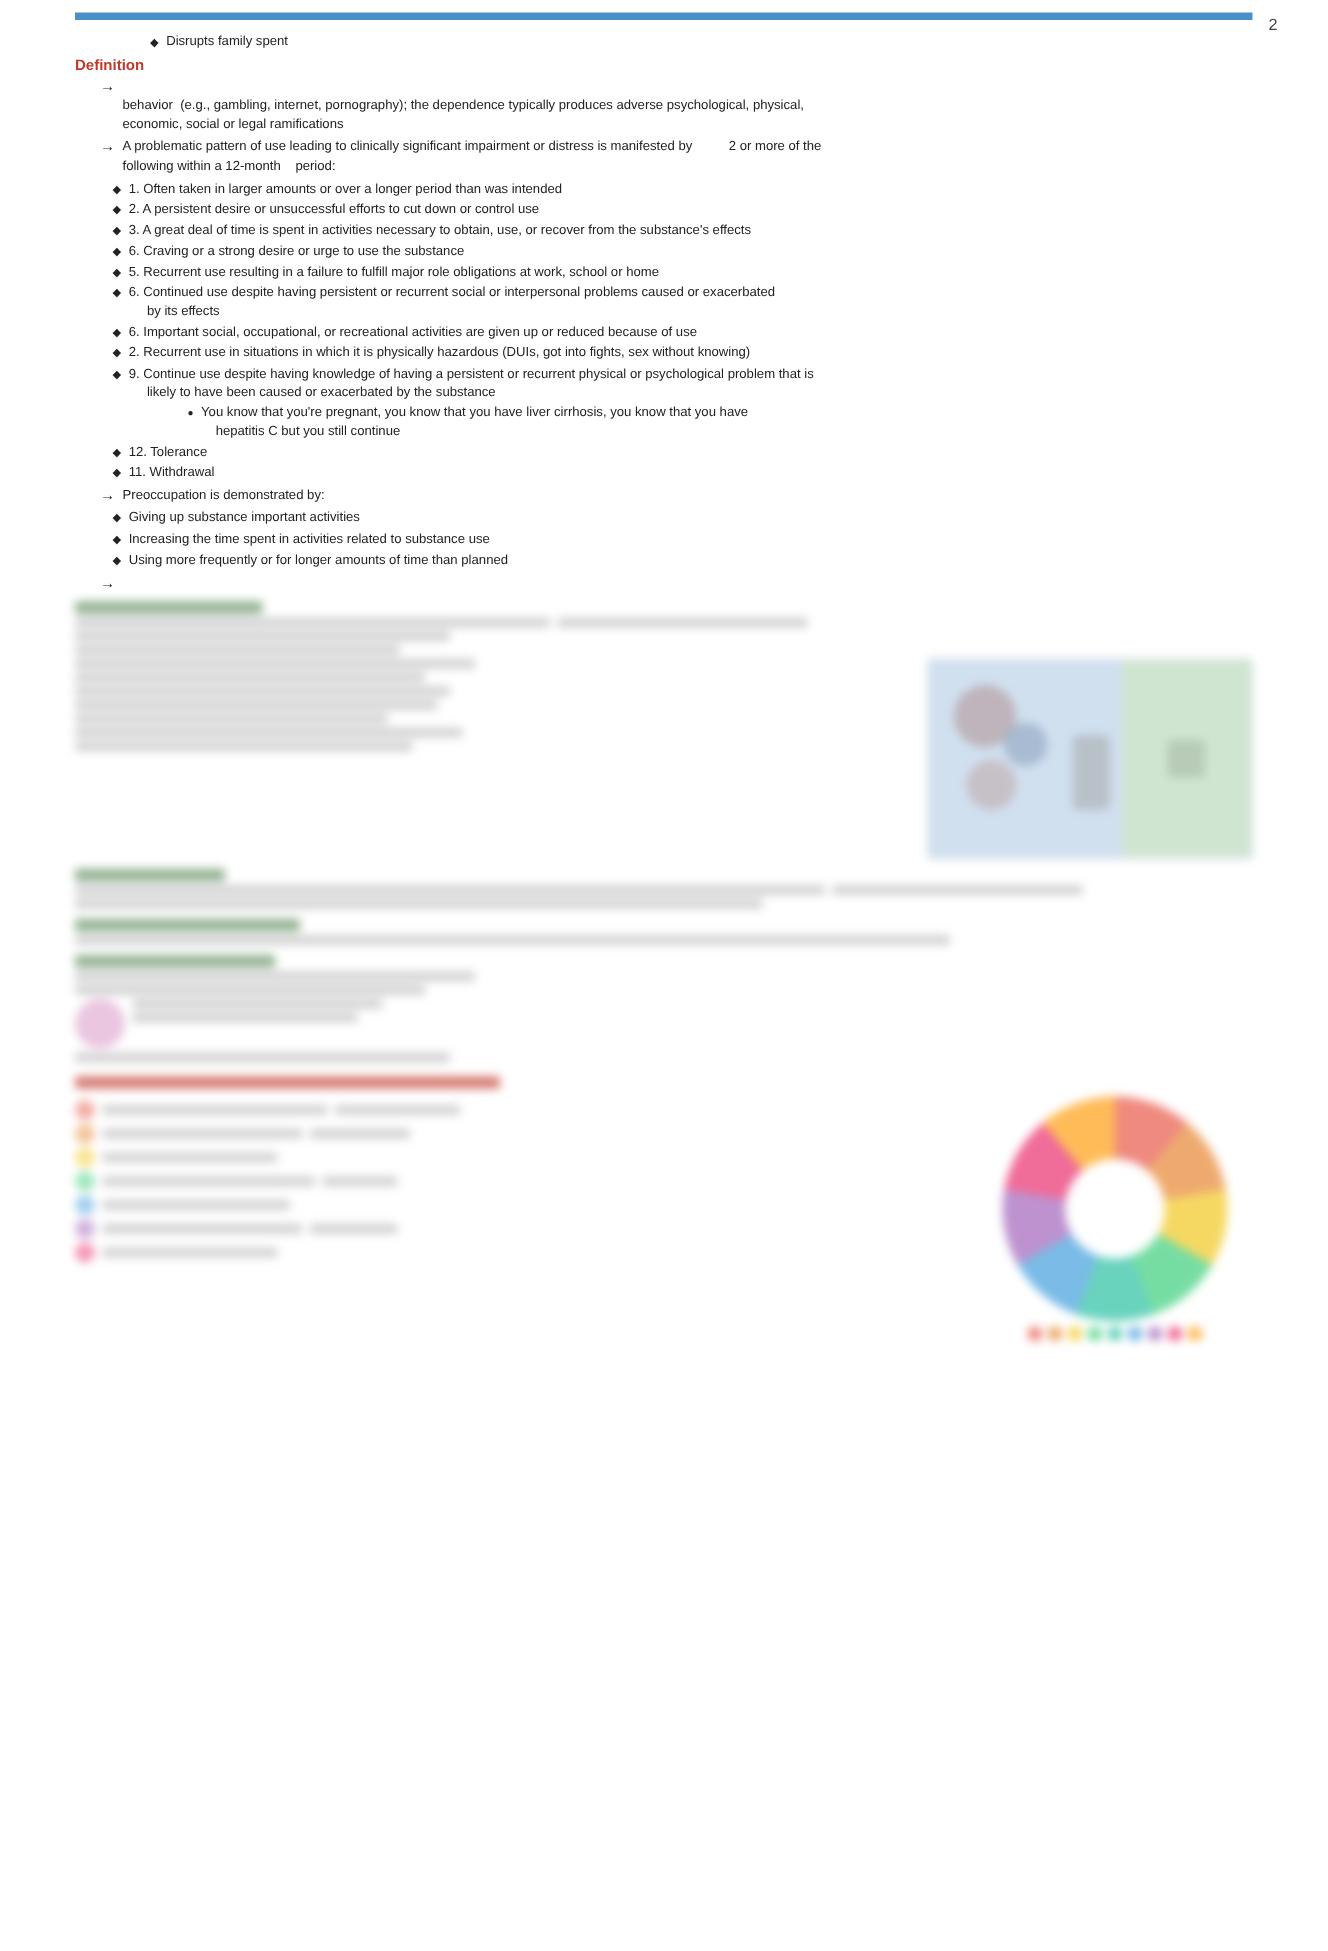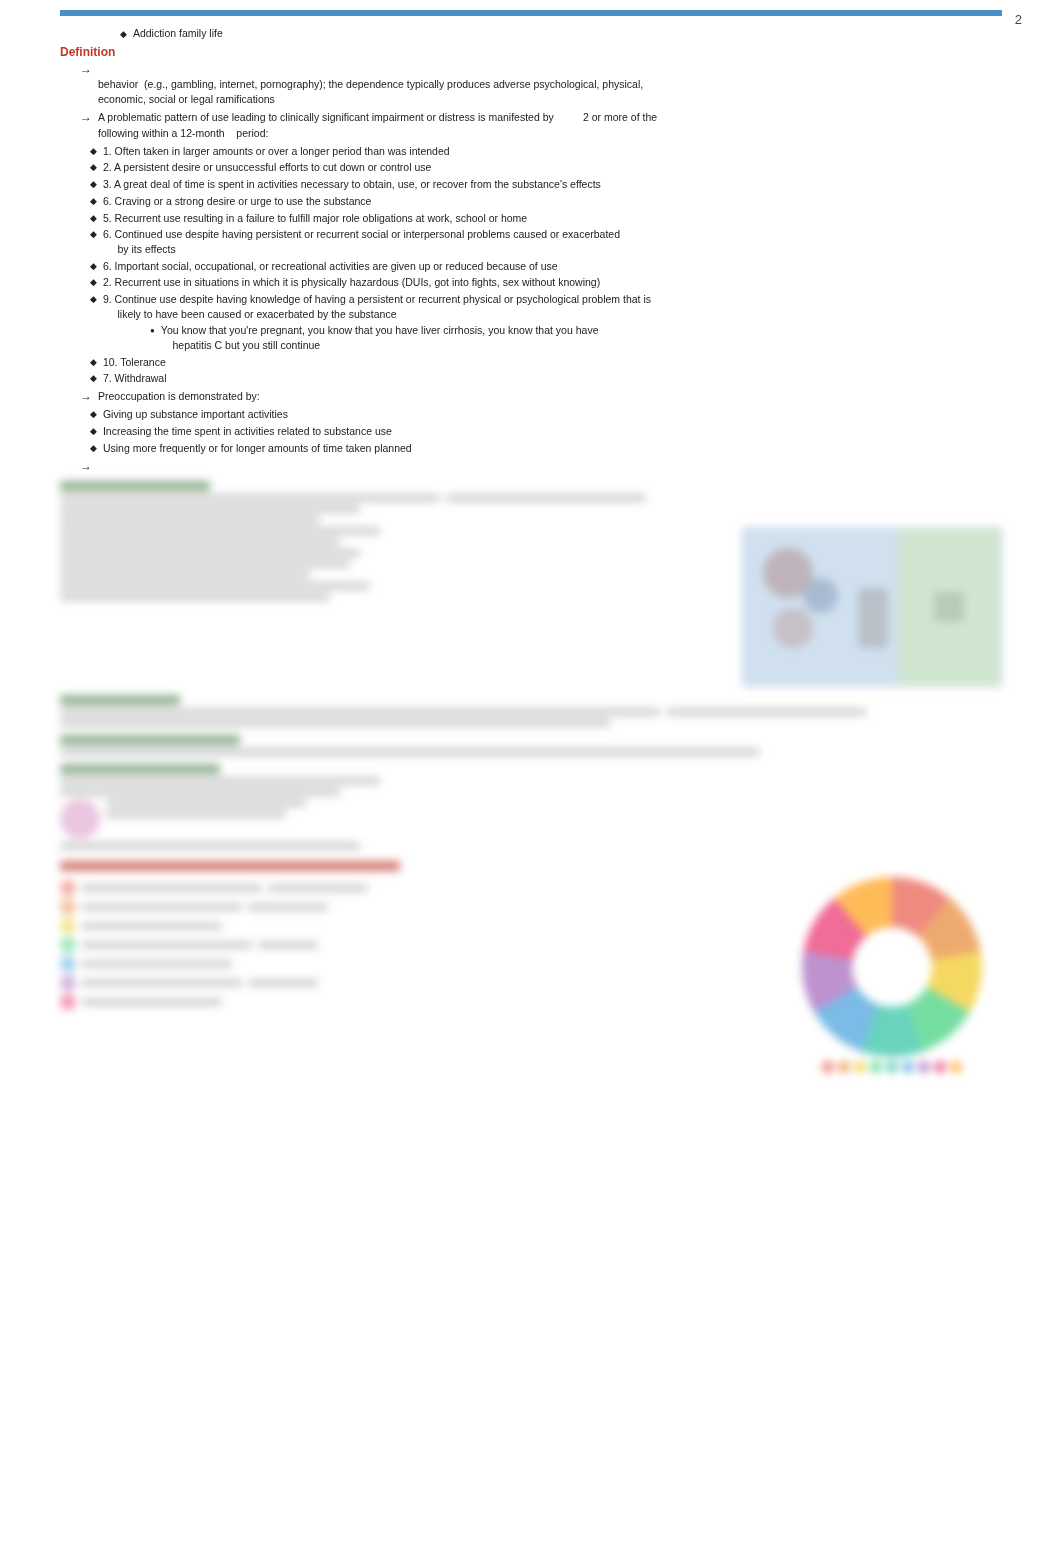--- a/index.html
+++ b/index.html
@@ -160,21 +160,21 @@
 </head>
 <body>
 
 <div class="page-container">
   <div class="top-blue-bar"></div>
 
   <span class="page-number">2</span>
 
   <div class="disrupts-line">
     <span class="diamond-symbol">◆</span>
-    <span class="diamond-text">Addiction family life</span>
+    <span class="diamond-text">Disrupts family spent</span>
   </div>
 
   <div class="section-heading">Definition</div>
 
   <div class="arrow-item">
     <span class="arrow-symbol">→</span>
     <span class="arrow-text">
       <br>
       <span>behavior &nbsp;(e.g., gambling, internet, pornography); the dependence typically produces adverse psychological, physical,</span><br>
       <span>economic, social or legal ramifications</span>
@@ -227,44 +227,44 @@
       <span class="diamond-symbol">◆</span>
       <span class="diamond-text">9. Continue use despite having knowledge of having a persistent or recurrent physical or psychological problem that is<br>&nbsp;&nbsp;&nbsp;&nbsp;&nbsp;likely to have been caused or exacerbated by the substance</span>
     </div>
 
     <div class="bullet-item">
       <span class="bullet-symbol">●</span>
       <span class="bullet-text">You know that you're pregnant, you know that you have liver cirrhosis, you know that you have<br>&nbsp;&nbsp;&nbsp;&nbsp;hepatitis C but you still continue</span>
     </div>
     <div class="diamond-item">
       <span class="diamond-symbol">◆</span>
-      <span class="diamond-text">10. Tolerance</span>
-    </div>
-    <div class="diamond-item">
-      <span class="diamond-symbol">◆</span>
-      <span class="diamond-text">7. Withdrawal</span>
+      <span class="diamond-text">12. Tolerance</span>
+    </div>
+    <div class="diamond-item">
+      <span class="diamond-symbol">◆</span>
+      <span class="diamond-text">11. Withdrawal</span>
     </div>
   </div>
 
   <div class="arrow-item">
     <span class="arrow-symbol">→</span>
     <span class="arrow-text">Preoccupation is demonstrated by:</span>
   </div>
   <div class="diamond-list">
     <div class="diamond-item">
       <span class="diamond-symbol">◆</span>
       <span class="diamond-text">Giving up substance important activities</span>
     </div>
     <div class="diamond-item">
       <span class="diamond-symbol">◆</span>
       <span class="diamond-text">Increasing the time spent in activities related to substance use</span>
     </div>
     <div class="diamond-item">
       <span class="diamond-symbol">◆</span>
-      <span class="diamond-text">Using more frequently or for longer amounts of time taken planned</span>
+      <span class="diamond-text">Using more frequently or for longer amounts of time than planned</span>
     </div>
   </div>
 
   <div class="arrow-item" style="margin-top:4px;">
     <span class="arrow-symbol">→</span>
     <span class="arrow-text"></span>
   </div>
 
   <div class="blurred-overlay" style="margin-top:8px; width:100%;">
 

